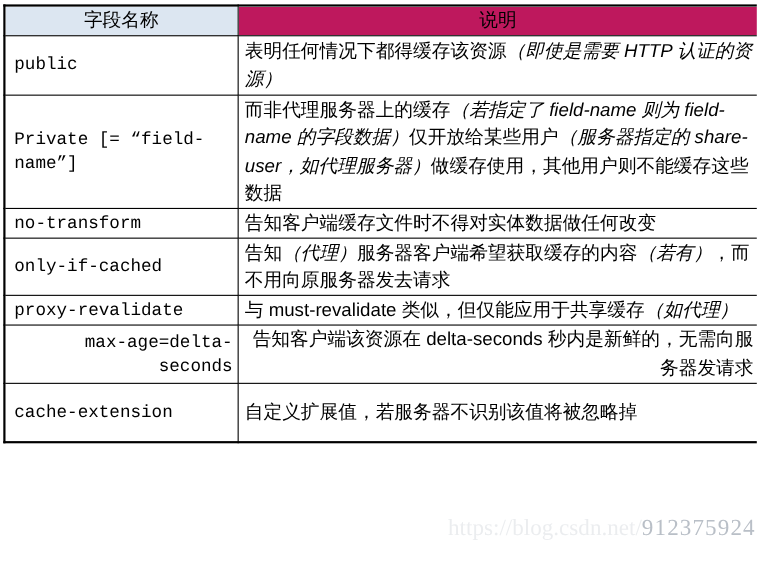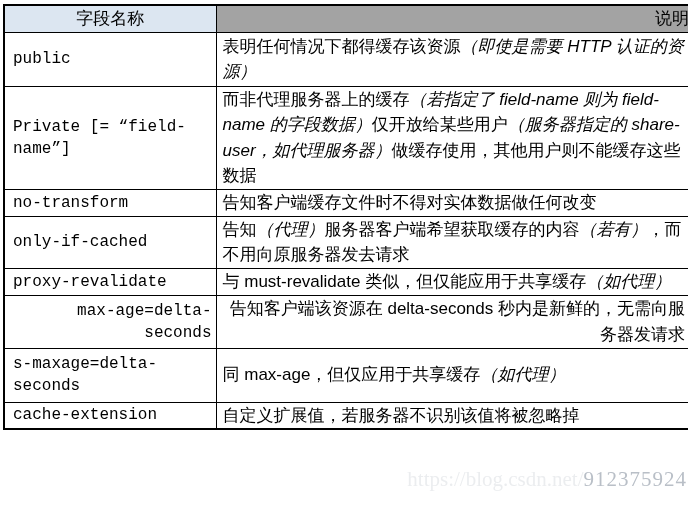--- a/index.html
+++ b/index.html
@@ -83,21 +83,21 @@
 <div class="page">
 
   <table class="cache-table">
     <colgroup>
       <col class="c1">
       <col class="c2">
     </colgroup>
     <thead>
       <tr>
         <th style="background: rgb(220, 230, 241);">字段名称</th>
-        <th style="background: #a3a3a3; text-align: right;">说明</th>
+        <th style="background: #be185d;">说明</th>
       </tr>
     </thead>
     <tbody>
         <tr>
           <td class="field">public</td>
           <td class="desc"><span>表明任何情况下都得缓存该资源</span><span class="it">（即使是需要 HTTP 认证的资源）</span></td>
         </tr>
         <tr>
           <td class="field">Private [= “field-name”]</td>
           <td class="desc"><span>而非代理服务器上的缓存</span><span class="it">（若指定了 field-name 则为 field-name 的字段数据）</span><span>仅开放给某些用户</span><span class="it">（服务器指定的 share-user，如代理服务器）</span><span>做缓存使用，其他用户则不能缓存这些数据</span></td>
@@ -112,24 +112,20 @@
         </tr>
         <tr>
           <td class="field">proxy-revalidate</td>
           <td class="desc"><span>与 must-revalidate 类似，但仅能应用于共享缓存</span><span class="it">（如代理）</span></td>
         </tr>
         <tr>
           <td class="field">max-age=delta-seconds</td>
           <td class="desc"><span>告知客户端该资源在 delta-seconds 秒内是新鲜的，无需向服务器发请求</span></td>
         </tr>
         <tr>
-          <td class="field">s-maxage=delta-seconds</td>
-          <td class="desc"><span>同 max-age，但仅应用于共享缓存</span><span class="it">（如代理）</span></td>
-        </tr>
-        <tr>
           <td class="field">cache-extension</td>
           <td class="desc"><span>自定义扩展值，若服务器不识别该值将被忽略掉</span></td>
         </tr>
       </tbody>
   </table>
 
   <div class="watermark" style="color: rgb(185, 191, 199);">
     <span class="wm-prefix">https://blog.csdn.net/</span><span class="wm-id">912375924</span>
   </div>
 

